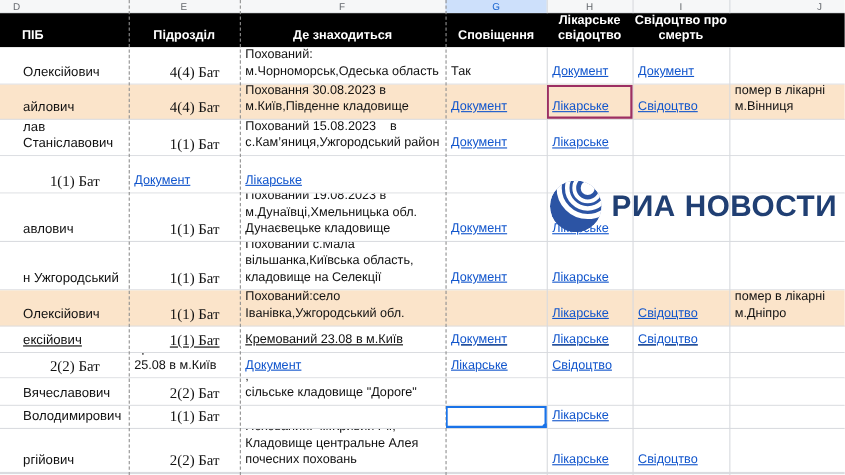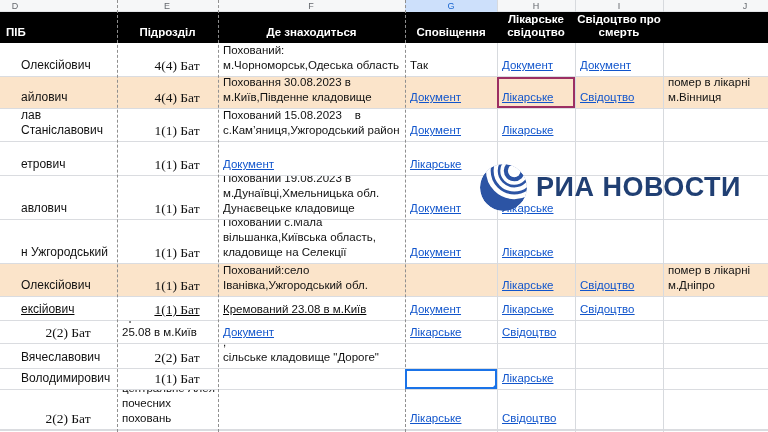--- a/index.html
+++ b/index.html
@@ -24,21 +24,21 @@
 
   
   .header-row{
     position:absolute;left:0;top:12px;width:768px;height:31px;
     background:var(--header-bg,#000);color:var(--header-text,#fff);
     display:grid;grid-template-columns:117px 101px 187px 92px 78px 88px 1fr;
     font-weight:bold;font-size:11.5px;line-height:13px;
   }
   .hcell{display:flex;align-items:flex-end;justify-content:center;text-align:center;
     padding-bottom:4px;box-sizing:border-box;white-space:pre-line;}
-  .hcell.left{justify-content:flex-start;text-align:left;padding-left:6px;}
+  .hcell.left{justify-content:flex-start;text-align:left;padding-left:20px;}
 
   
   .row{
     display:grid;grid-template-columns:117px 101px 187px 92px 78px 88px 1fr;
     border-bottom:1px solid #dadce0;box-sizing:border-box;background:#fff;
   }
   .row.hl{background:var(--hl-row,#fbe4ca);}
   .cell{
     display:flex;align-items:flex-end;justify-content:flex-start;
     box-sizing:border-box;padding:0 2px 3px 5px;
@@ -58,21 +58,21 @@
   }
   .cell.collab{box-shadow:inset 0 0 0 2px var(--collab-border,#9c2f63);z-index:7;}
 
   
   .vline{position:absolute;top:0;width:0;z-index:5;pointer-events:none;}
   .vline.dashed{border-left:1px dashed #8f8f8f;}
   .vline.solid{border-left:1px solid #d7dade;}
 
   
   .watermark{
-    position:absolute;left:480px;top:164px;z-index:10;
+    position:absolute;left:500px;top:164px;z-index:10;
     display:flex;align-items:center;gap:9px;pointer-events:none;
   }
   .wm-text{
     font-weight:bold;font-size:27px;letter-spacing:.5px;
     color:var(--wm-text,#203f73);white-space:nowrap;
   }
   .stub{position:absolute;left:0;width:768px;height:8px;background:#fff;
     border-top:1px solid #dadce0;box-sizing:border-box;}
 </style>
 </head>
@@ -129,21 +129,20 @@
         <div class="cell name">лав Станіславович</div>
         <div class="cell unit">1(1) Бат</div>
         <div class="cell loc">Похований 15.08.2023    в
 с.Кам’яниця,Ужгородський район</div>
         <div class="cell notif"><a href="#">Документ</a></div>
         <div class="cell med"><a href="#">Лікарське</a></div>
         <div class="cell death"></div>
         <div class="cell note"></div>
       </div>
       <div class="row" style="height: 34px;">
-        <div class="cell name">етрович</div>
         <div class="cell unit">1(1) Бат</div>
         <div class="cell notif"><a href="#">Документ</a></div>
         <div class="cell med"><a href="#">Лікарське</a></div>
         <div class="cell death"></div>
         <div class="cell note"></div>
       </div>
       <div class="row" style="height: 44px;">
         <div class="cell name">авлович</div>
         <div class="cell unit">1(1) Бат</div>
         <div class="cell loc">Похований 19.08.2023 в
@@ -206,20 +205,21 @@
       <div class="row" style="height: 21px;">
         <div class="cell name">й Володимирович</div>
         <div class="cell unit">1(1) Бат</div>
         <div class="cell loc"></div>
         <div class="cell notif activeblue"></div>
         <div class="cell med"><a href="#">Лікарське</a></div>
         <div class="cell death"></div>
         <div class="cell note"></div>
       </div>
       <div class="row" style="height: 40px;">
+        <div class="cell name">ргійович</div>
         <div class="cell unit">2(2) Бат</div>
         <div class="cell loc">Похований:  м.Кривий Ріг,
 Кладовище центральне Алея
 почесних поховань</div>
         <div class="cell notif"></div>
         <div class="cell med"><a href="#">Лікарське</a></div>
         <div class="cell death"><a href="#">Свідоцтво</a></div>
         <div class="cell note"></div>
       </div>
     </div>

